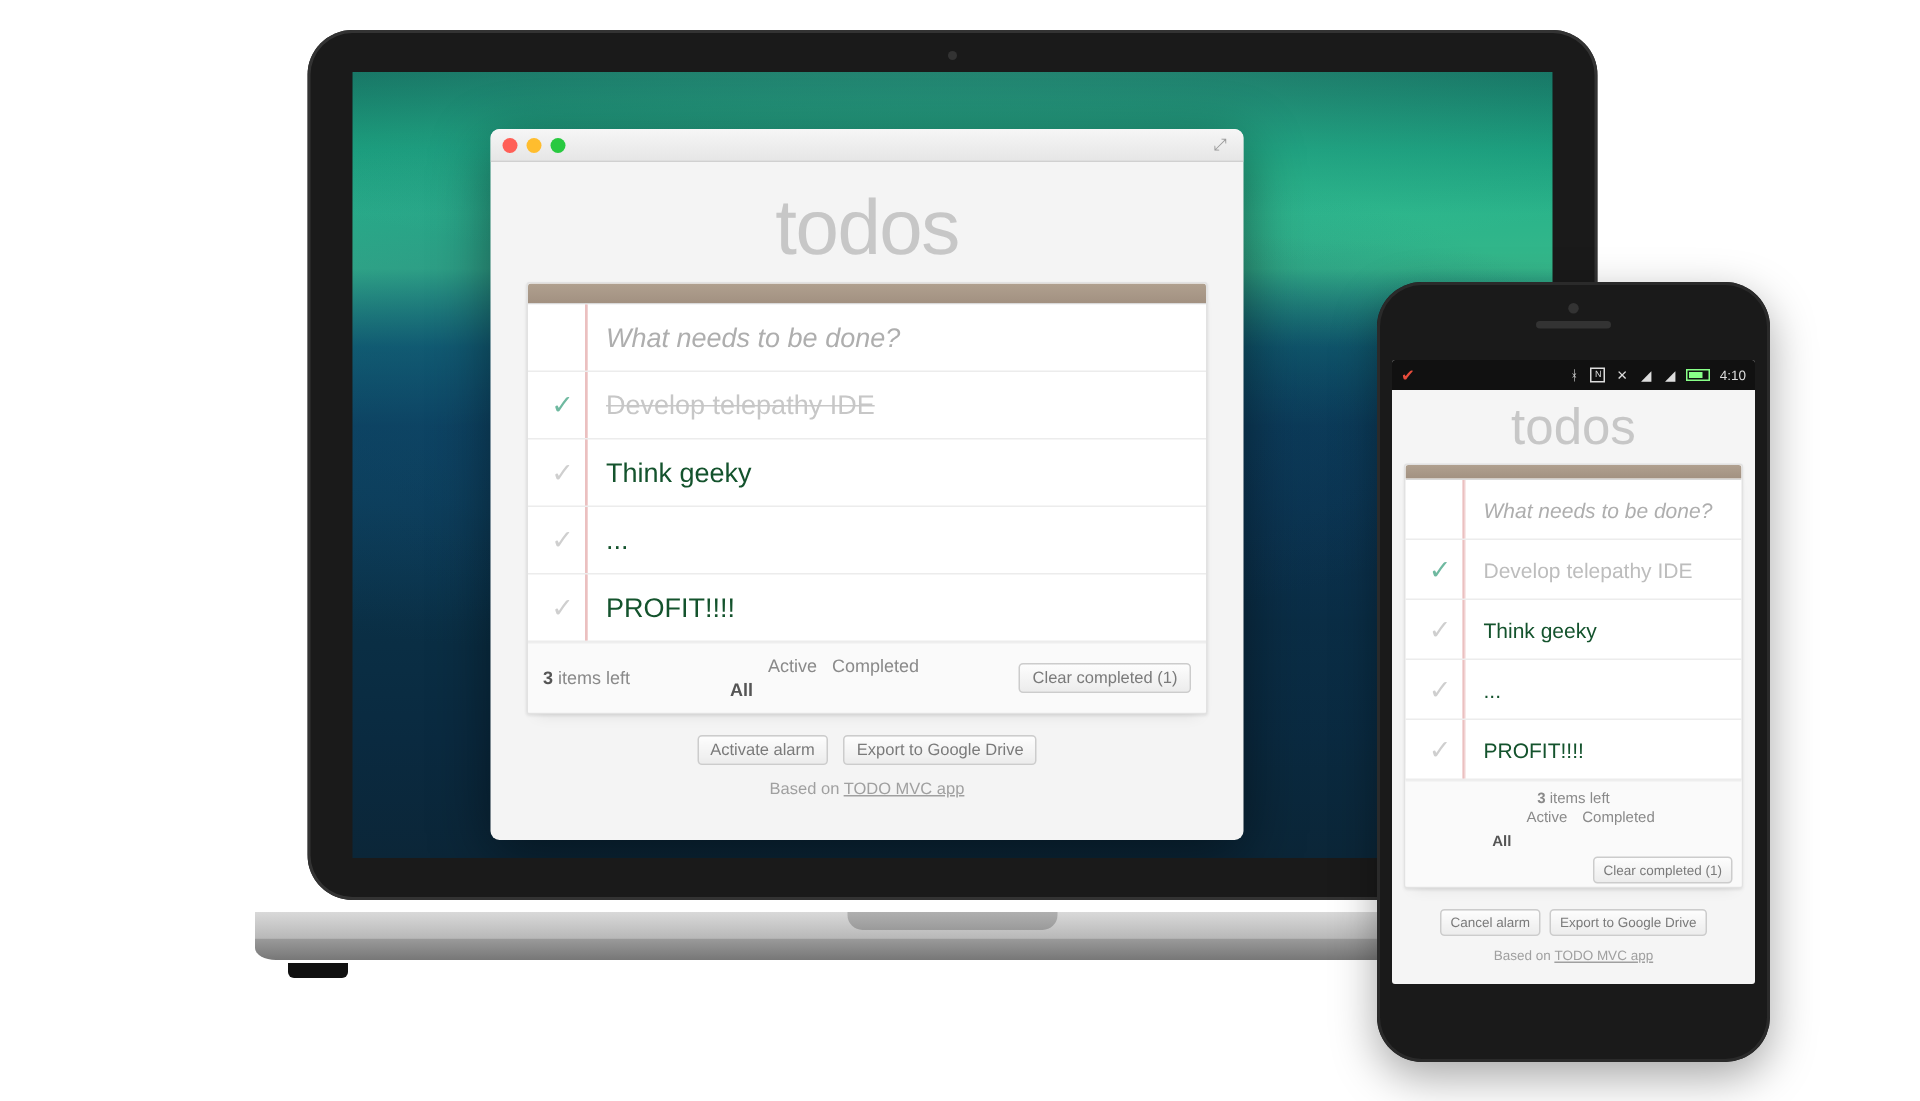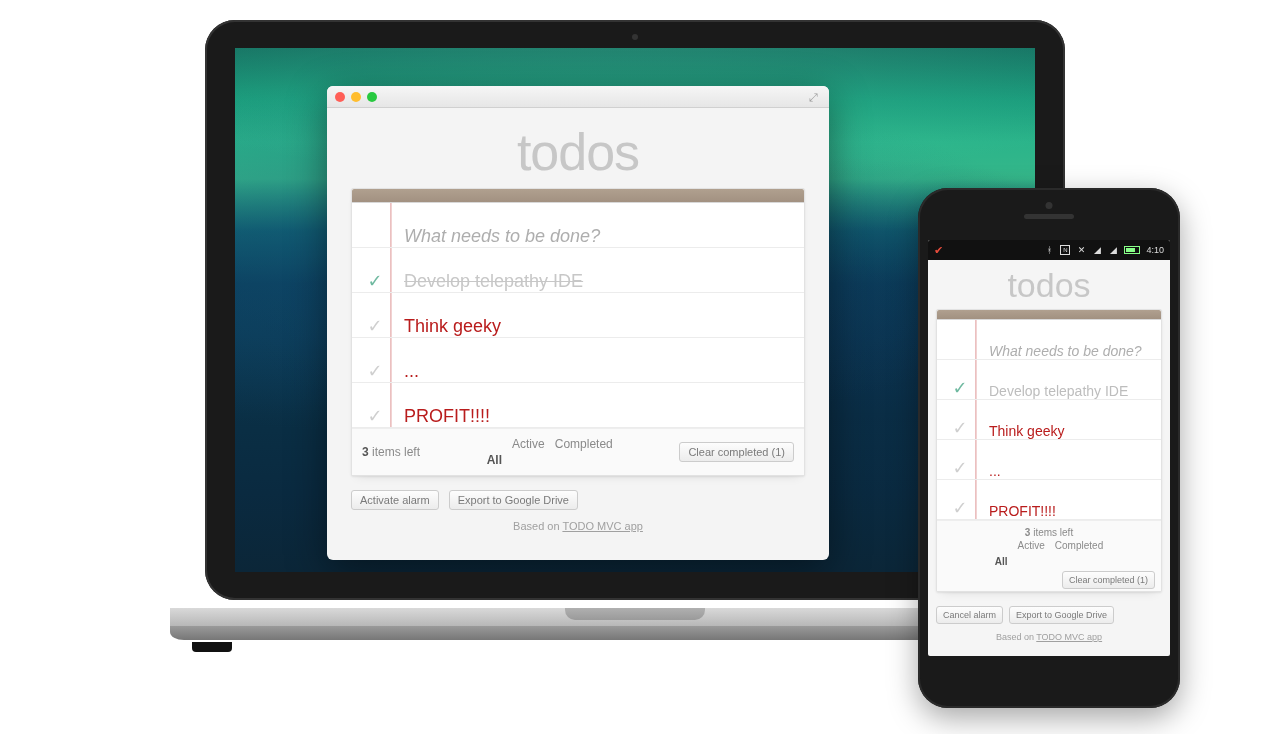--- a/index.html
+++ b/index.html
@@ -114,21 +114,21 @@
     box-shadow: 0 1px 2px rgba(0,0,0,.08), 0 6px 10px -6px rgba(0,0,0,.1);
     border-radius:2px;
   }
   .card-topbar {
     height:14px;
     background: linear-gradient(180deg,#b0a08f,#a29181);
     border-bottom:1px solid #d8d8d8;
     border-radius:2px 2px 0 0;
   }
   .row {
-    display:flex; align-items:flex-end;
+    display:flex; align-items:center;
     height:45px;
     border-bottom:1px solid #ececec;
     padding-left:8px;
     position:relative;
   }
   .row:last-child{border-bottom:none;}
   .row::before{
     content:"";
     position:absolute; left:38px; top:0; bottom:0;
     width:2px;
@@ -137,21 +137,21 @@
       rgba(231,180,180,.6);
   }
   .check {
     width:30px; display:flex; justify-content:center;
     color:#cfcfcf; font-size:18px;
   }
   .check.done{ color:#6fb9a0; }
   .row-text {
     padding-left:14px;
     font-size:18px;
-    color:#b91c1c;
+    color:#14532d;
     font-weight:300;
   }
   .row-text.placeholder { color:#aeaeae; font-style:italic; }
   .row-text.struck { color:#c7c7c7; text-decoration:line-through; }
 
   .footer {
     display:flex; align-items:center; justify-content:space-between;
     padding:8px 10px;
     font-size:12px; color:#8a8a8a;
     border-top:1px solid #eee;
@@ -161,21 +161,21 @@
   .filters { display:flex; gap:10px; }
   .filters span.sel { font-weight:600; color:#555;margin-top:16px; }
   .btn-sm {
     font-size:11px; color:#7a7a7a;
     background:linear-gradient(180deg,#fdfdfd,#ececec);
     border:1px solid #ccc; border-radius:3px;
     padding:3px 8px;
     cursor:pointer;
   }
   .bottom-actions {
-    display:flex; gap:10px;
+    display:flex; justify-content:center; gap:10px;
     margin-top:14px;
   }
   .credit {
     text-align:center; font-size:11px; color:#a0a0a0; margin-top:10px;
   }
   .credit .link { text-decoration:underline; }
 
   
   .phone {
     position:absolute;

